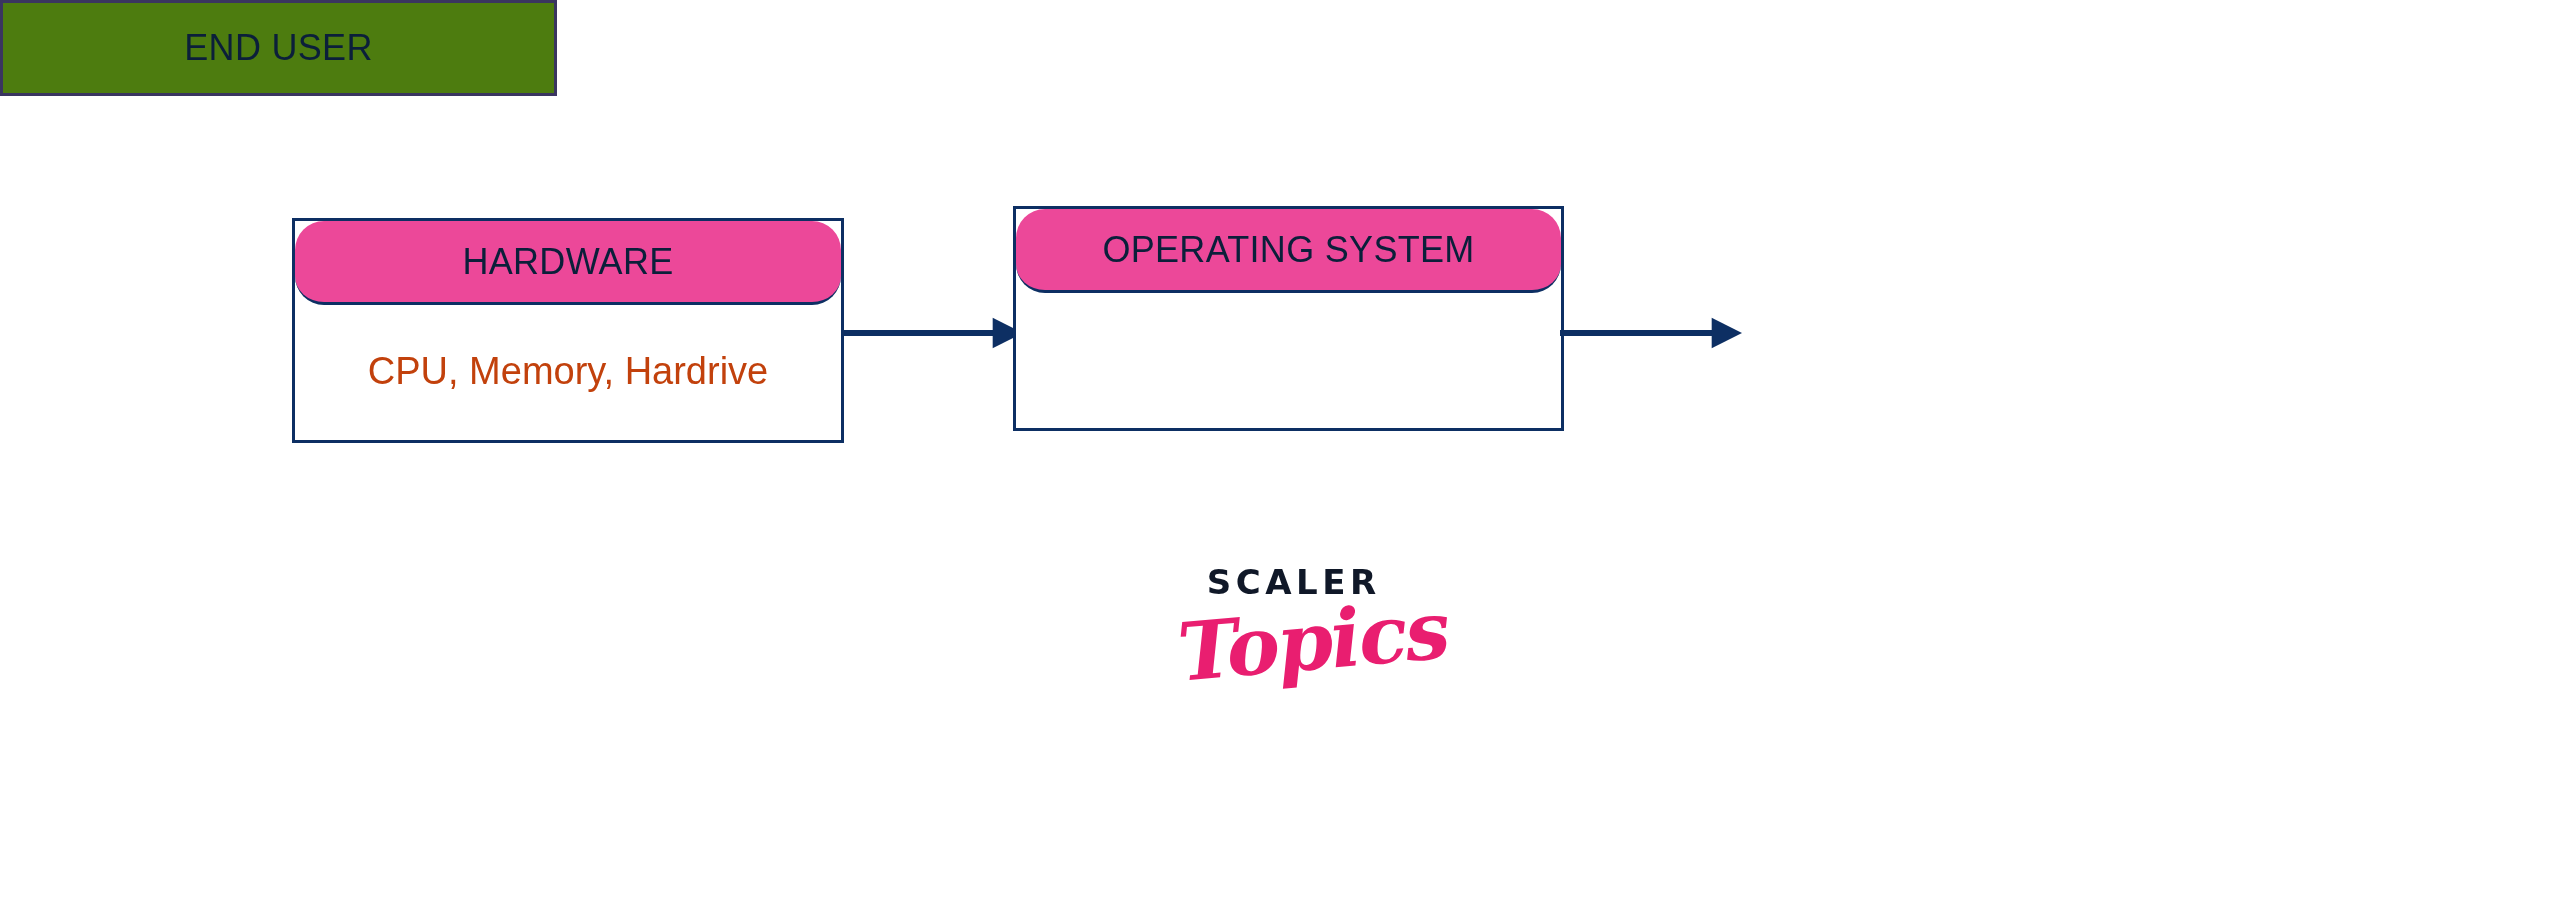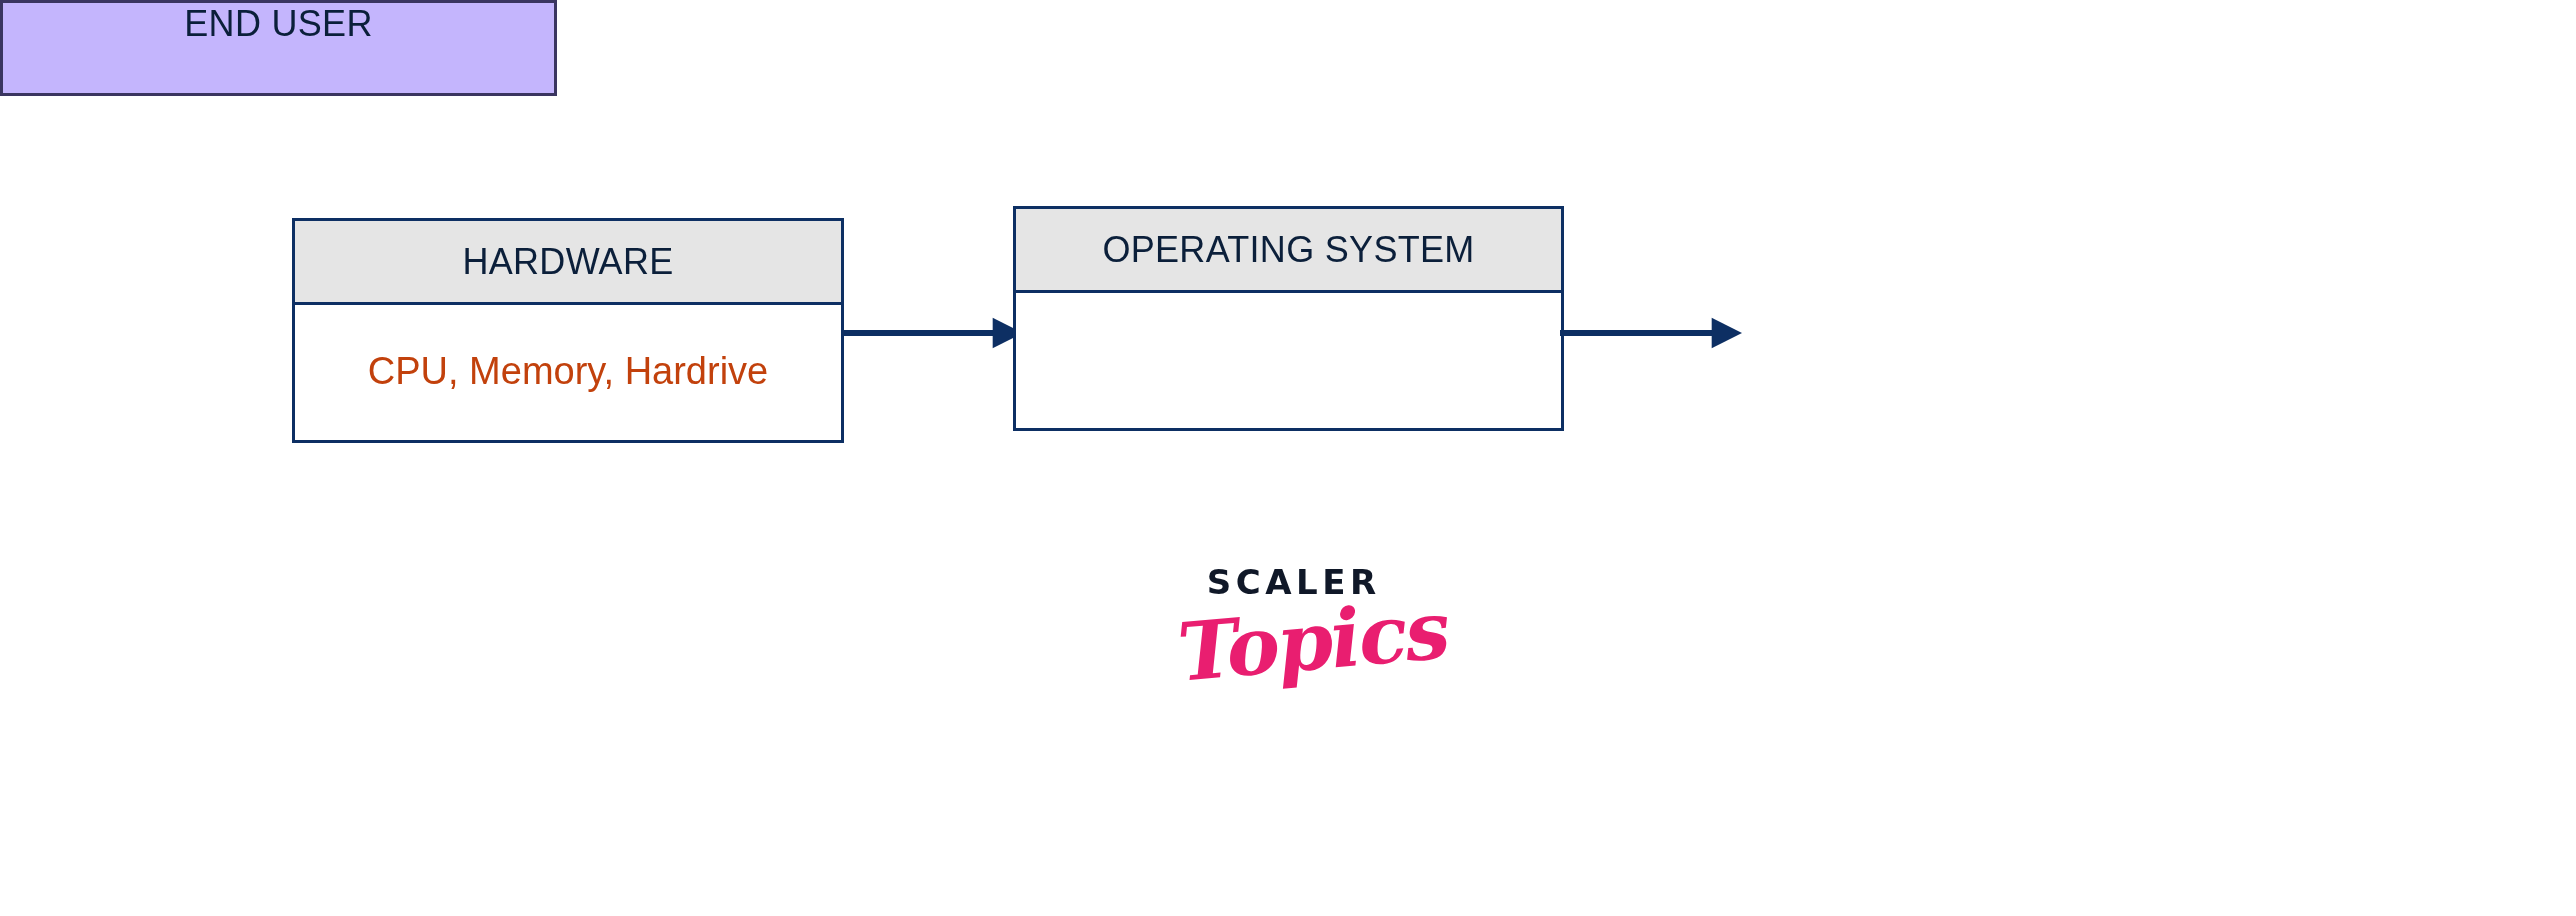--- a/index.html
+++ b/index.html
@@ -21,30 +21,31 @@
 
   
   .node {
     position: absolute;
     box-sizing: border-box;
     border: 3.8px solid #0d2f63;
     background: #ffffff;
   }
   .node-header {
     box-sizing: border-box;
-    background: #e5e5e5;
+    background: #ec4899;
     border-bottom: 3.8px solid #0d2f63;
     display: flex;
     align-items: center;
     justify-content: center;
     color: #0b1f3a;
     font-size: 36px;
     font-weight: 400;
     letter-spacing: 0.3px;
     white-space: nowrap;
+    border-radius: 29px;
   }
   .node-body {
     box-sizing: border-box;
     background: #ffffff;
     display: flex;
     align-items: center;
     justify-content: center;
     color: #c2410c;
     font-size: 38px;
     font-weight: 400;
@@ -71,23 +72,23 @@
   #node-operating-system .node-header { height: 84px; }
   #node-operating-system .node-body   { height: 133px; }
 
   
   #node-end-user {
     left: 1733px;
     top: 284px;
     width: 551px;
     height: 90px;
     border: 3.8px solid #3a3560;
-    background: #c4b5fd;
+    background: #4d7c0f;
     display: flex;
-    align-items: flex-start;
+    align-items: center;
     justify-content: center;
   }
   #node-end-user .end-user-label {
     color: #0b1f3a;
     font-size: 36px;
     font-weight: 400;
     letter-spacing: 0.3px;
     white-space: nowrap;
   }
 

